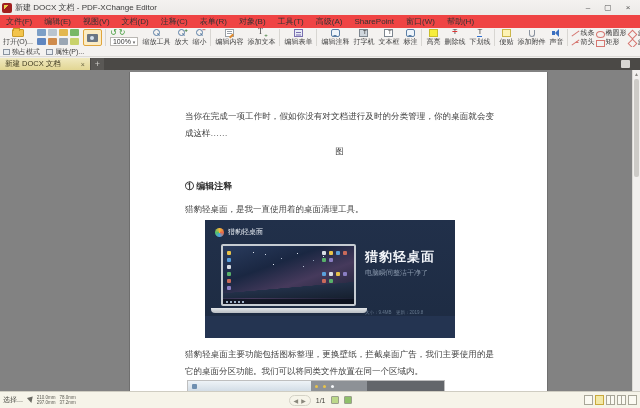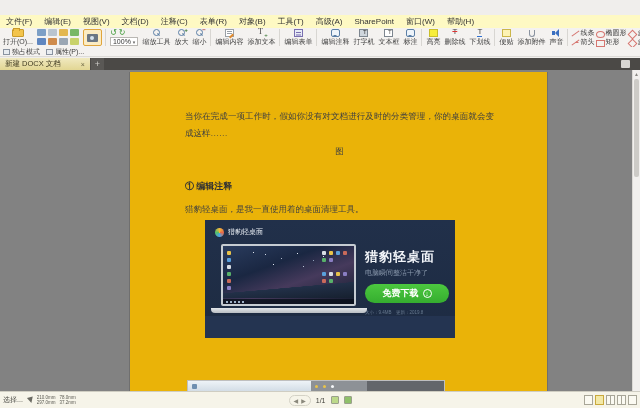--- a/index.html
+++ b/index.html
@@ -13,21 +13,21 @@
     padding:0 2px; font-size:8px; color:#3a3a3a; }
   .appicon { width:10px; height:10px; background:#a11f1f; border-radius:2px; margin-right:3px;
     position:relative; flex:0 0 auto; }
   .appicon::after{ content:""; position:absolute; left:2px; top:2px; width:6px; height:6px;
     background:linear-gradient(135deg,#e8d44e 40%,transparent 40%); }
   .titletext { flex:1 1 auto; white-space:nowrap; overflow:hidden; }
   .wctl { width:20px; height:13px; display:flex; align-items:center; justify-content:center;
     font-size:8px; color:#555; }
 
   
-  .menubar { position:absolute; top:15px; left:0; right:0; height:13px; background:#fef9c3;
+  .menubar { position:absolute; top:15px; left:0; right:0; height:13px; background:#ef4444;
     display:flex; align-items:center; font-size:8px; color:#333; }
   .menu-item { padding:1px 6px; white-space:nowrap; }
 
   
   .toolbar { position:absolute; top:28px; left:0; right:0; height:19px; background:#f4f2f0;
     display:flex; align-items:stretch; white-space:nowrap; overflow:hidden; padding-left:1px; }
   .sep { width:1px; background:#d8d6d2; margin:1px 2px; flex:0 0 auto; }
   .tb-btn { display:flex; flex-direction:column; align-items:center; justify-content:center;
     padding:0 2px; font-size:7px; color:#3c3c3c; flex:0 0 auto; border-radius:2px; }
   .tb-btn .lbl { line-height:8px; }
@@ -124,21 +124,21 @@
   .tab { background:linear-gradient(#f0e9c0,#e2d693); color:#413c22; font-size:7.5px;
     display:flex; align-items:center; padding:0 5px; gap:20px; min-width:82px; }
   .tab-close { color:#6d6744; font-size:7px; }
   .tab-add { width:13px; display:flex; align-items:center; justify-content:center;
     color:#cfcdc9; background:#5a5855; font-size:9px; margin-left:1px; }
   .tab-right-ic { margin-left:auto; width:9px; height:8px; align-self:center; margin-right:10px;
     background:#d8d6d2; border-radius:1px; }
 
   
   .viewport { position:absolute; top:70px; left:0; right:0; bottom:17px; background:#828282; overflow:hidden; }
-  .page { position:absolute; left:130px; top:2px; width:417px; height:330px; background:#eab308;
+  .page { position:absolute; left:130px; top:2px; width:417px; height:330px; background:#ffffff;
     box-shadow:1px 0 0 #6f6f6f, -1px 0 0 #6f6f6f; }
   .para { position:absolute; left:55px; width:309px; font-family:"Liberation Serif","DejaVu Serif",serif;
     font-size:8.5px; line-height:17px; color:#404040; text-align:justify; }
   .p1{ top:36px; } .p2{ top:92px; } .p3{ top:130px;font-family:Liberation Mono, monospace; } .p4{ top:274px; }
   .fig-caption { position:absolute; left:55px; width:309px; top:74px; text-align:center;
     font-family:"Liberation Serif","DejaVu Serif",serif; font-size:8.5px; color:#404040; }
   .heading { position:absolute; left:55px; top:108px; font-family:"Liberation Serif","DejaVu Serif",serif;
     font-size:9px; font-weight:bold; color:#333; }
 
   
@@ -216,20 +216,27 @@
   .sb-right { display:flex; align-items:center; gap:2px; flex:1; justify-content:flex-end; }
   .layout-ic { width:9px; height:10px; border:1px solid #a8a698; background:#fbfaf2; }
   .layout-ic.active { background:#f3e9a8; border-color:#c9a93c; }
   .layout-ic.two { background:linear-gradient(90deg,#fbfaf2 45%,#a8a698 45%,#a8a698 55%,#fbfaf2 55%); }
 </style>
 </head>
 <body>
 
 <div class="window">
 
+  <div class="titlebar">
+    <span class="appicon"></span>
+    <span class="titletext">新建 DOCX 文档 - PDF-XChange Editor</span>
+    <span class="wctl">–</span>
+    <span class="wctl">▢</span>
+    <span class="wctl">×</span>
+  </div>
 
   <div class="menubar">
     <span class="menu-item">文件(F)</span>
     <span class="menu-item">编辑(E)</span>
     <span class="menu-item">视图(V)</span>
     <span class="menu-item">文档(D)</span>
     <span class="menu-item">注释(C)</span>
     <span class="menu-item">表单(R)</span>
     <span class="menu-item">对象(B)</span>
     <span class="menu-item">工具(T)</span>
@@ -440,27 +447,24 @@
               <span class="tbdot"></span>
               <span class="tbdot"></span>
             <span class="tbdot"></span>
               <span class="tbdot"></span>
           </div>
         </div>
         <div class="laptop-base"></div>
         <div class="promo-band"></div>
         <div class="promo-title">猎豹轻桌面</div>
         <div class="promo-tag">电脑瞬间整洁干净了</div>
-        <div class="dl-btn">
-          <span>免费下载</span>
-          <span class="dl-arrow">↓</span>
-        </div>
         <div class="promo-meta">大小：9.4MB　更新：2019.8</div>
       </div>
 
+      <p class="para p4">猎豹轻桌面主要功能包括图标整理，更换壁纸，拦截桌面广告，我们主要使用的是它的桌面分区功能。我们可以将同类文件放置在同一个区域内。</p>
 
       <div class="strip2">
         <span class="s-left"></span>
         <span class="s-mid"></span>
         <span class="s-right"></span>
       </div>
     </div>
 
     <div class="vscroll">
       <span class="vs-arrow">▲</span>

